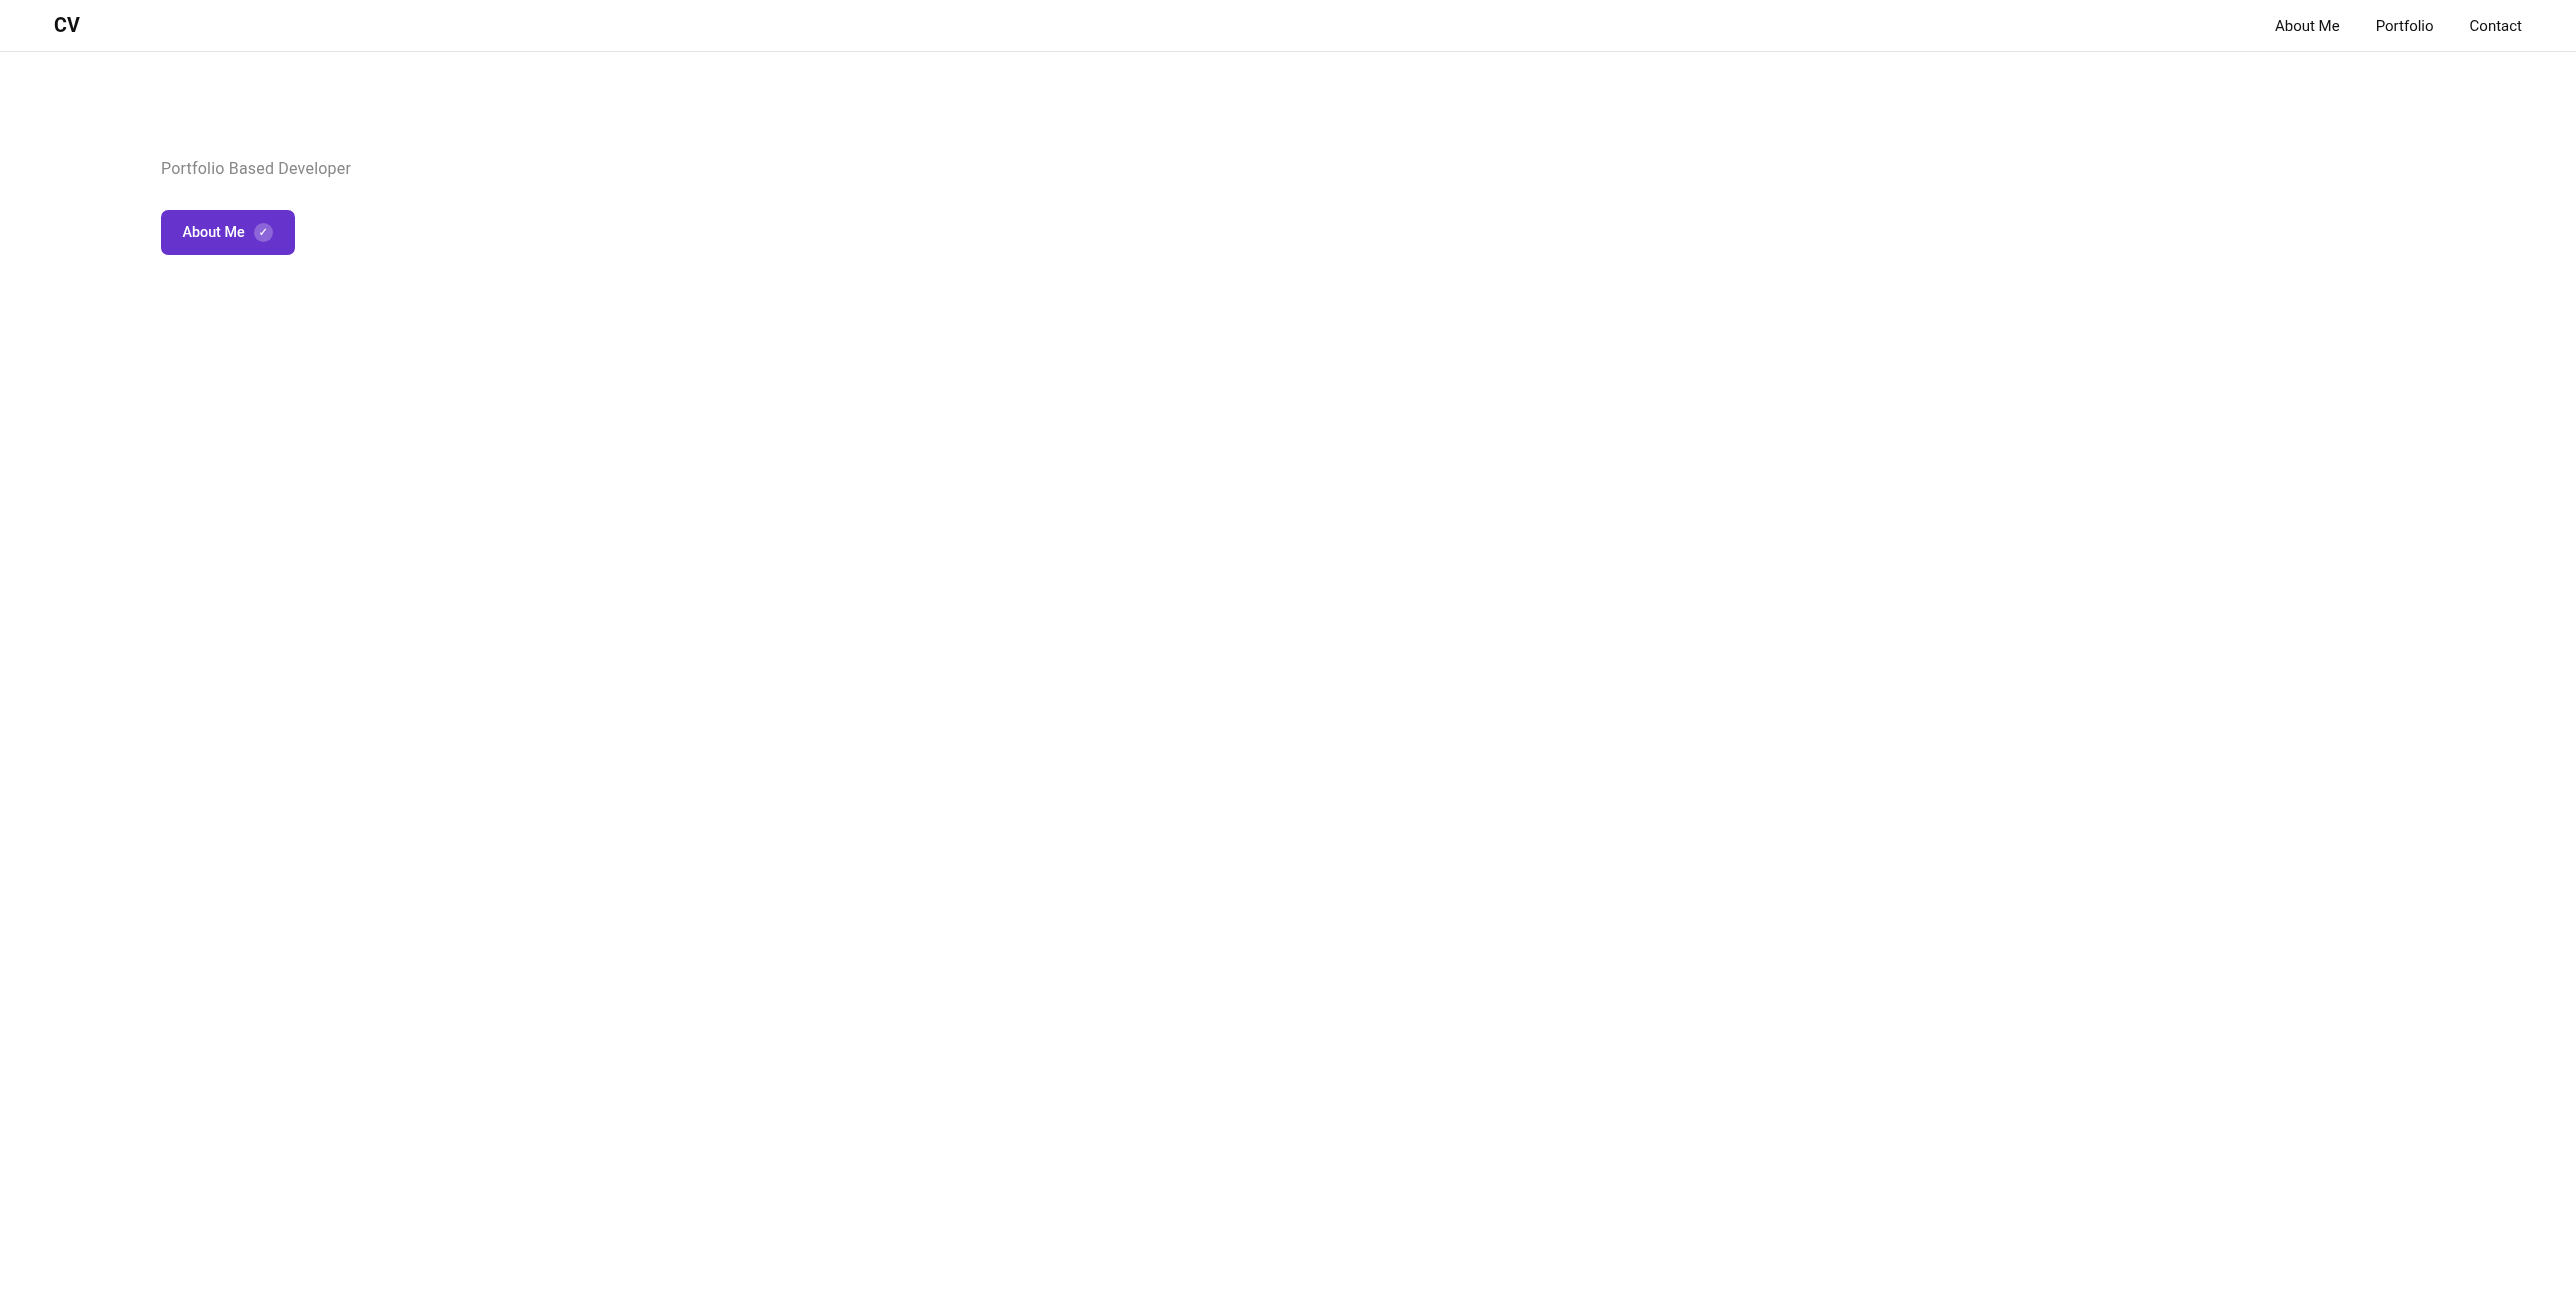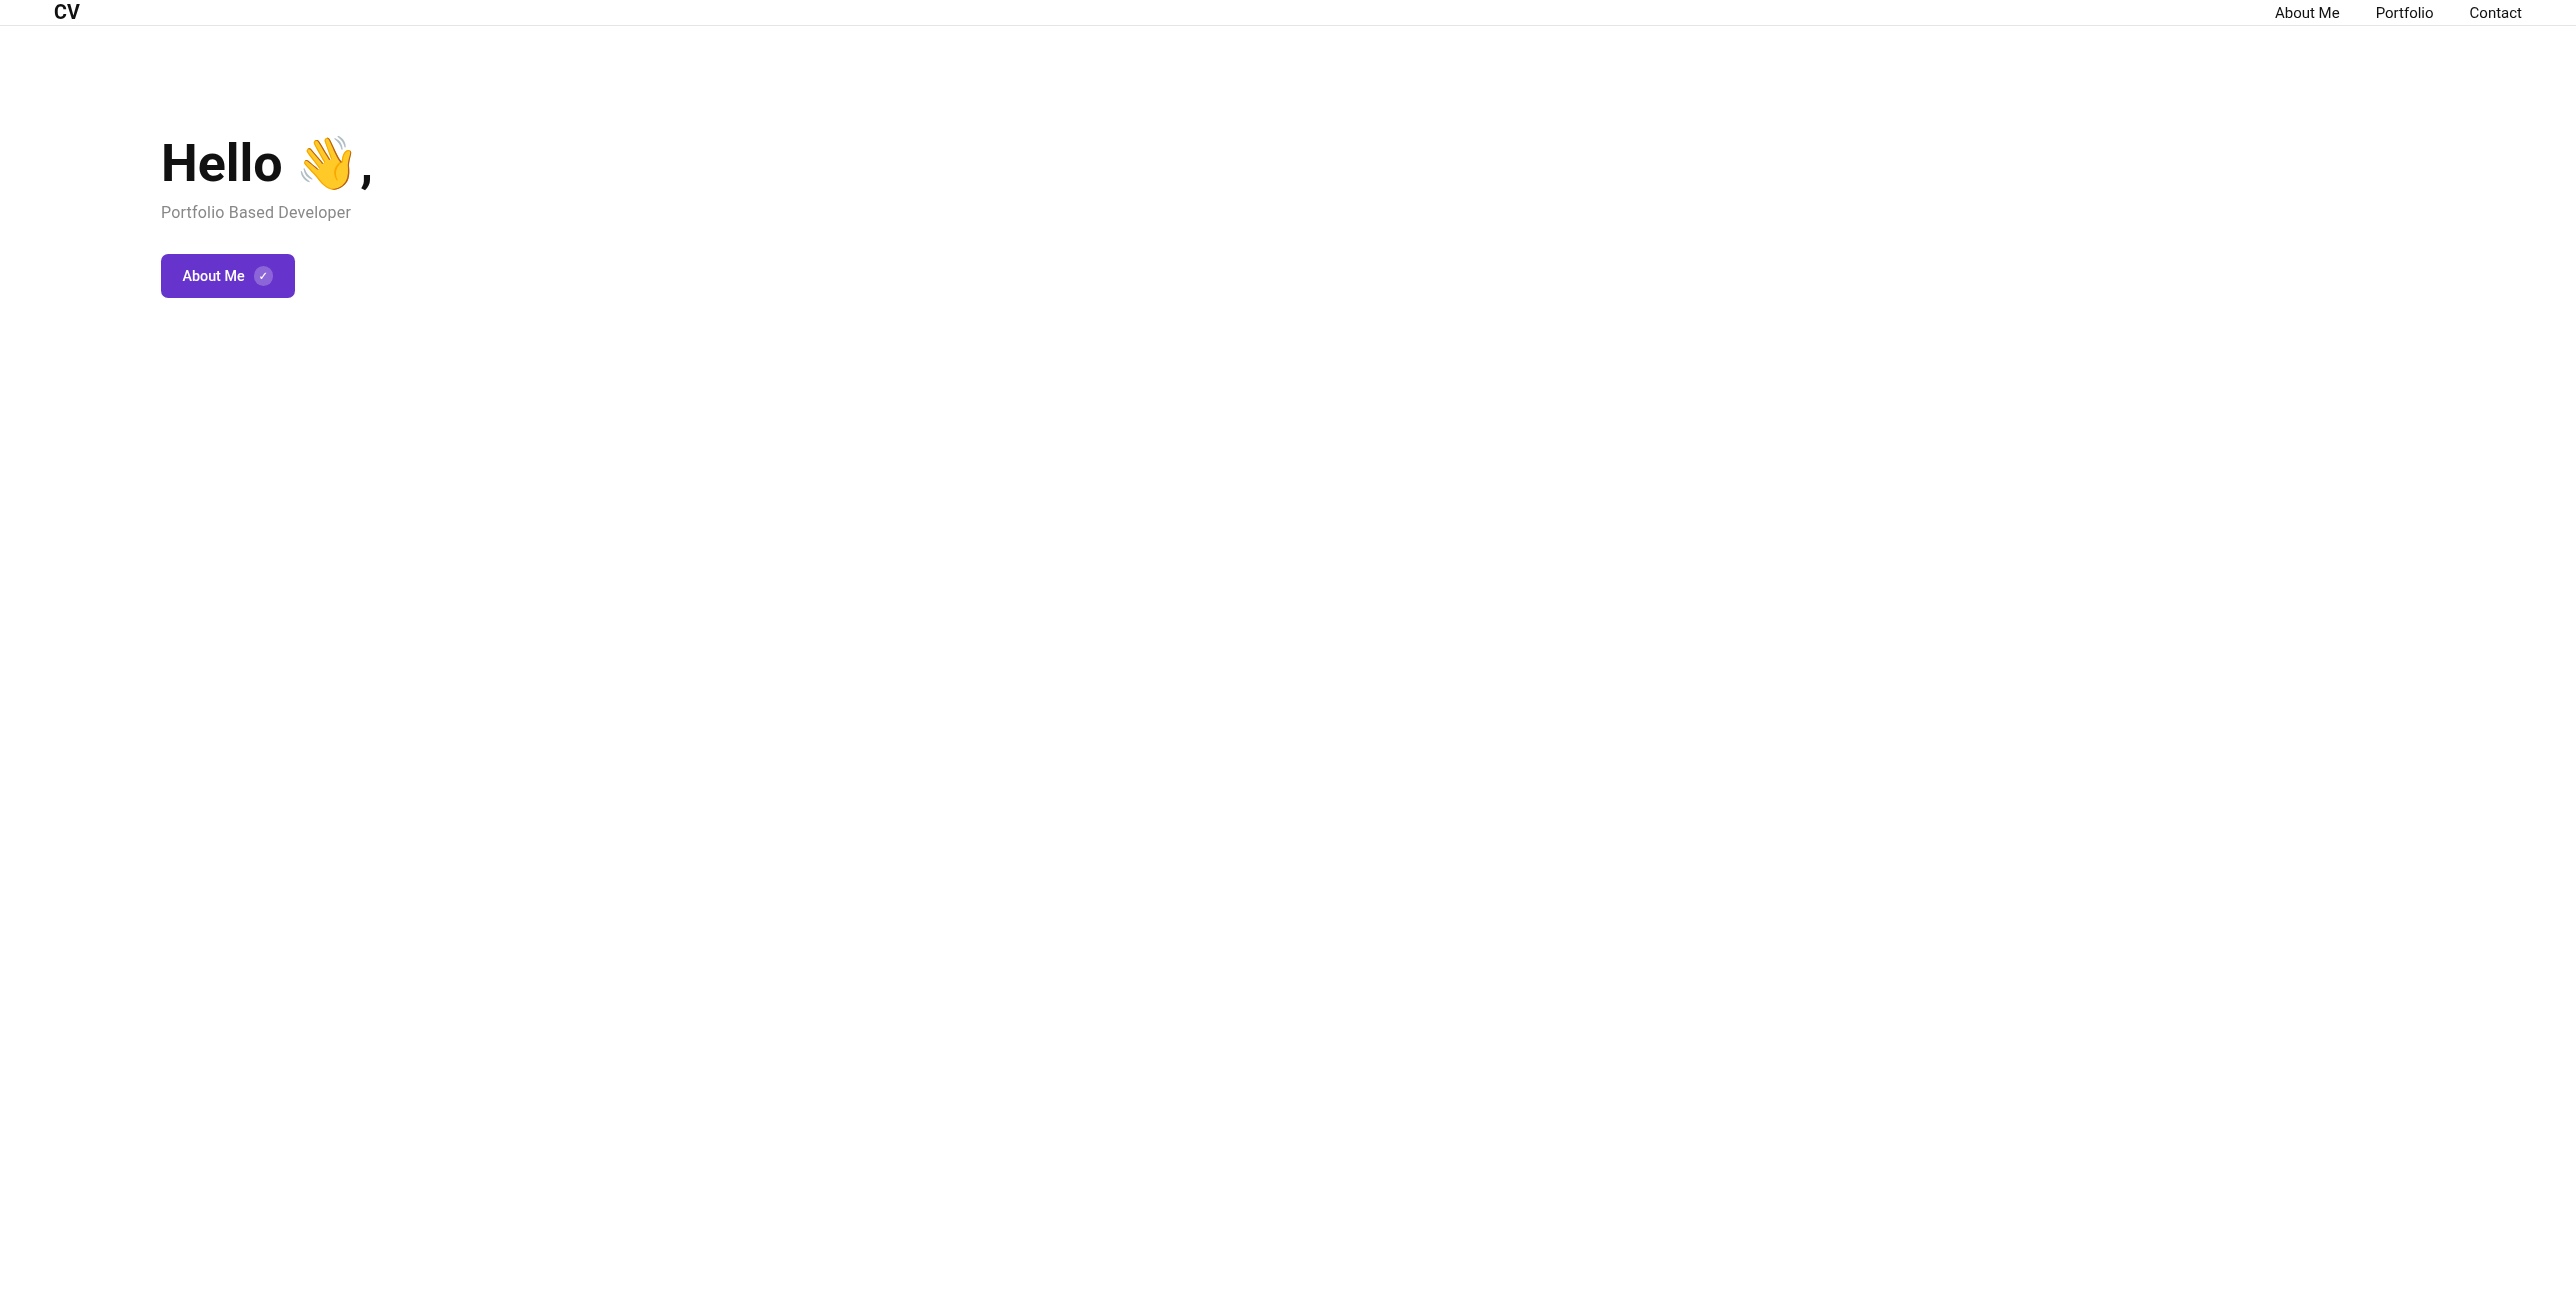--- a/index.html
+++ b/index.html
@@ -13,21 +13,21 @@
       background-color: #ffffff;
       color: #111111;
       min-height: 100vh;
     }
 
     
     .navbar {
       display: flex;
       align-items: center;
       justify-content: space-between;
-      padding: 1px 54px;
+      padding: 14px 54px;
       border-bottom: 0.9px solid #e5e5e5;
       gap: 40px;
     }
 
     .nav-logo {
       font-size: 19.7px;
       font-weight: 700;
       color: #111111;
       text-decoration: none;
       letter-spacing: 0;
@@ -120,20 +120,19 @@
     <li>
       <a href="#portfolio">Portfolio</a>
     </li>
     <li>
       <a href="#contact">Contact</a>
     </li>
   </ul>
 </nav>
 
 <section class="hero">
-  <div class="hero-greeting">Hello 👋,</div>
   <div class="hero-subtitle">Portfolio Based Developer</div>
   <a class="about-btn" href="#about">
     <span>About Me</span>
     <span class="btn-icon">✓</span>
   </a>
 </section>
 
 
 </body></html>

